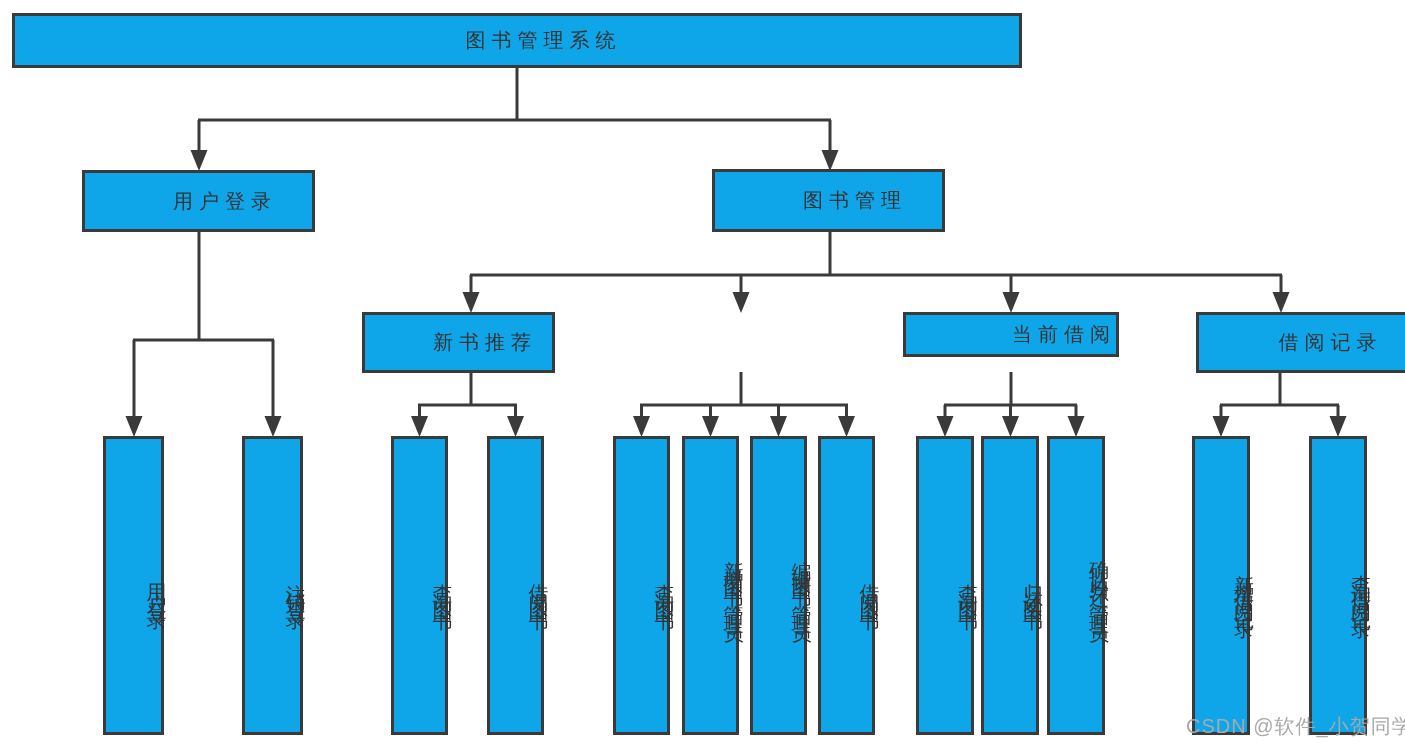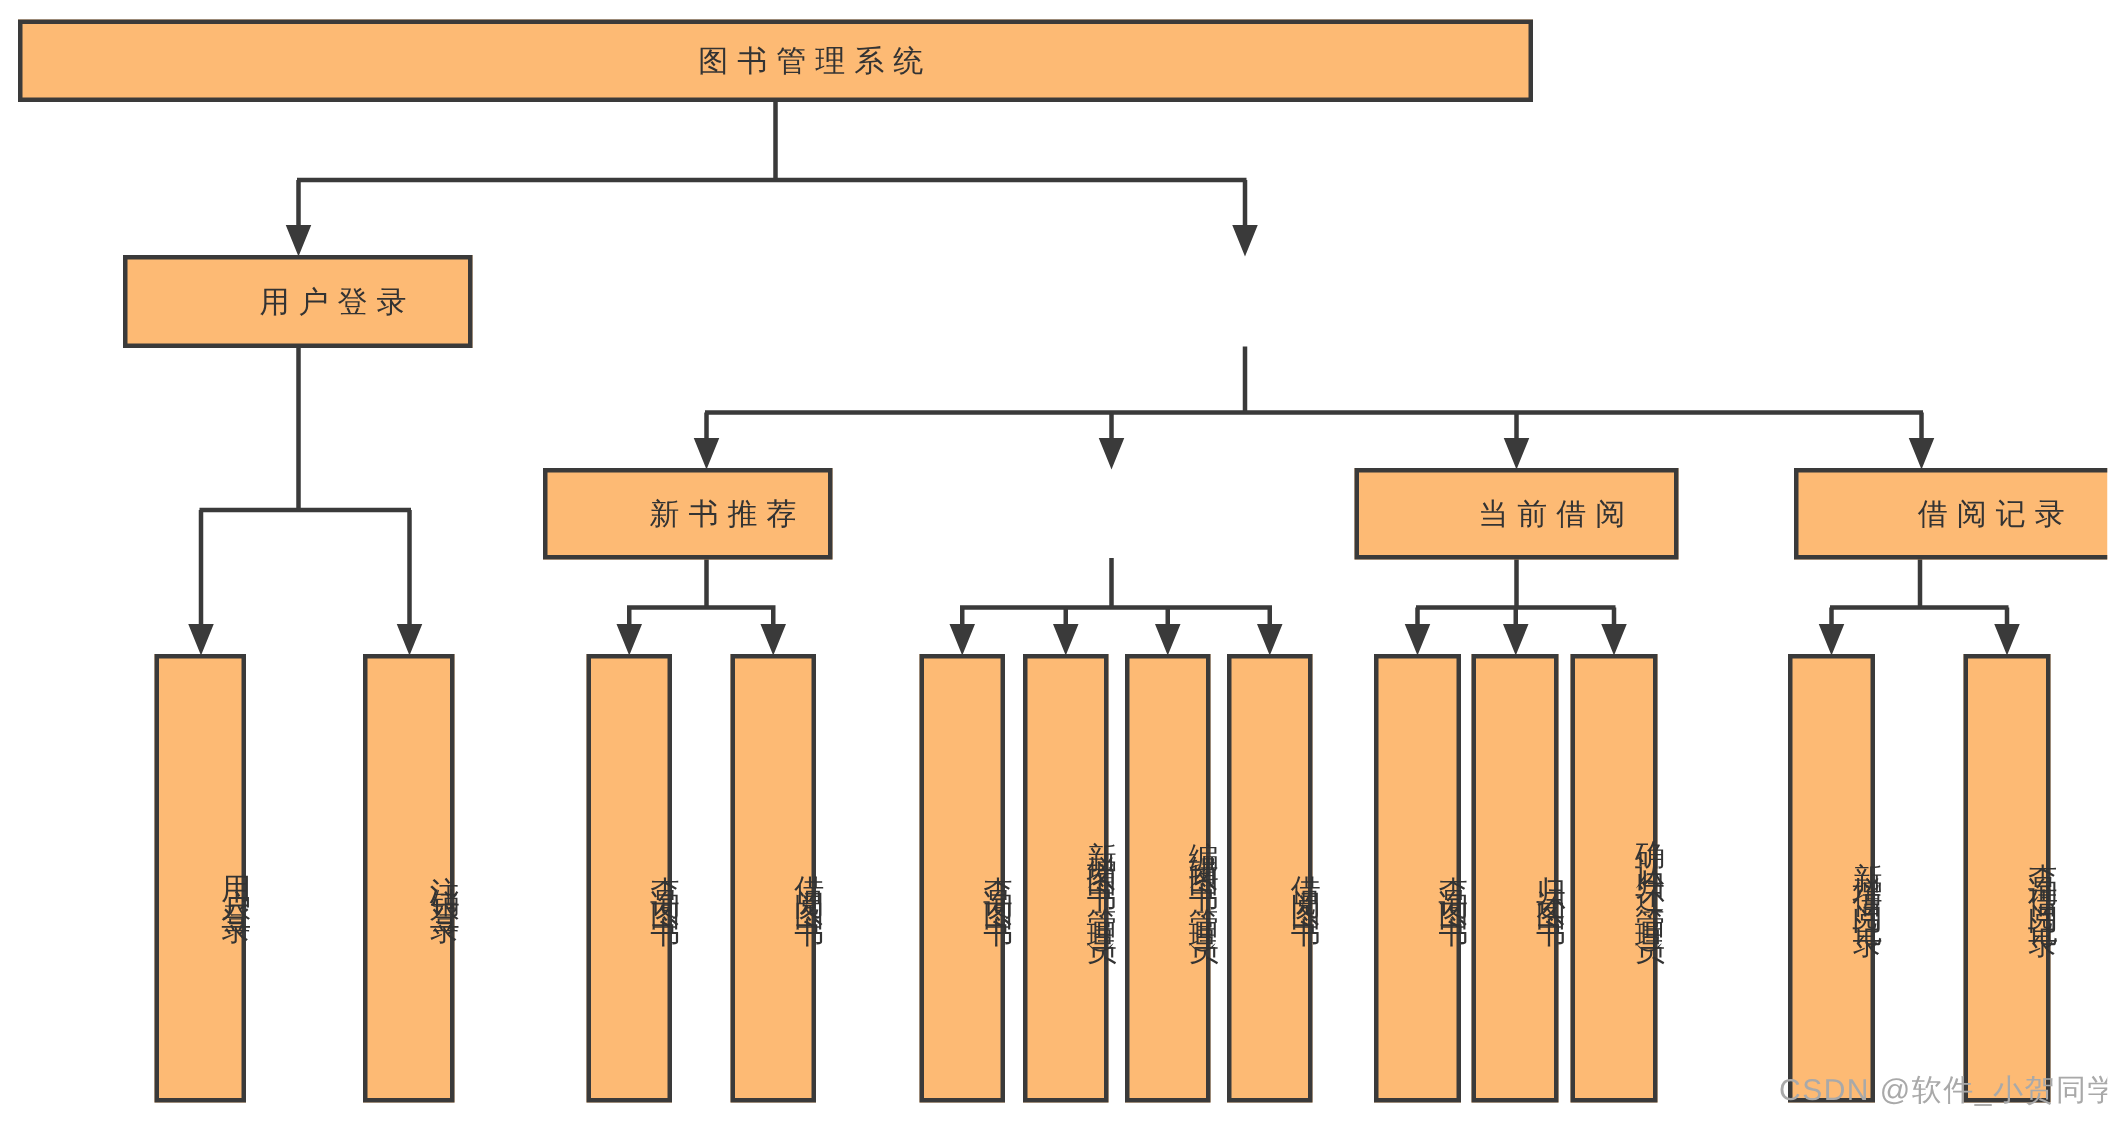--- a/index.html
+++ b/index.html
@@ -9,21 +9,21 @@
     background:#ffffff;
     font-family:"Liberation Sans",sans-serif;
     color:#333333;
     overflow:hidden;
   }
   svg.wires{position:absolute;left:0;top:0;z-index:0;}
   .node{
     position:absolute;
     box-sizing:border-box;
     border:3px solid #3a3a3a;
-    background:#fdba74;
+    background:#0ea5e9;
     display:flex;align-items:center;justify-content:center;
     z-index:1;
     padding-left:47px;
   }
   .node .lbl{
     font-size:20px;
     color:#333333;
     white-space:nowrap;
   }
   .node.h .lbl{letter-spacing:6px;text-indent:6px;}
@@ -34,21 +34,21 @@
     line-height:1;
   }
   
   .n-root{left:12px;top:13px;width:1010px;height:55px;}
   
   .n-userlogin{left:82px;top:170px;width:233px;height:62px;}
   .n-bookmgmt{left:712px;top:169px;width:233px;height:63px;}
   
   .n-newbook{left:362px;top:312px;width:193px;height:61px;}
   .n-borrow{left:633px;top:312px;width:216px;height:61px;}
-  .n-current{left:903px;top:312px;width:216px;height:61px;}
+  .n-current{left:903px;top:312px;width:216px;height:45px;justify-content:flex-end;}
   .n-records{left:1172px;top:312px;width:216px;height:61px;margin-left:24px;}
   
   .leaf{top:436px;height:299px;}
   .l-ul0{left:103px;width:61px;}
   .l-ul1{left:242px;width:61px;}
   .l-nb0{left:391px;width:57px;}
   .l-nb1{left:487px;width:57px;}
   .l-bb0{left:613px;width:57px;}
   .l-bb1{left:682px;width:57px;}
   .l-bb2{left:750px;width:57px;}
@@ -126,20 +126,23 @@
              M1329.5 416 L1346.5 416 L1338 437 Z"></path>
   </svg>
 
   <div class="node h n-root">
     <span class="lbl">图书管理系统</span>
   </div>
 
   <div class="node h n-userlogin">
     <span class="lbl">用户登录</span>
   </div>
+  <div class="node h n-bookmgmt">
+    <span class="lbl">图书管理</span>
+  </div>
 
   <div class="node h n-newbook">
     <span class="lbl">新书推荐</span>
   </div>
   <div class="node h n-current">
     <span class="lbl">当前借阅</span>
   </div>
   <div class="node h n-records">
     <span class="lbl">借阅记录</span>
   </div>

